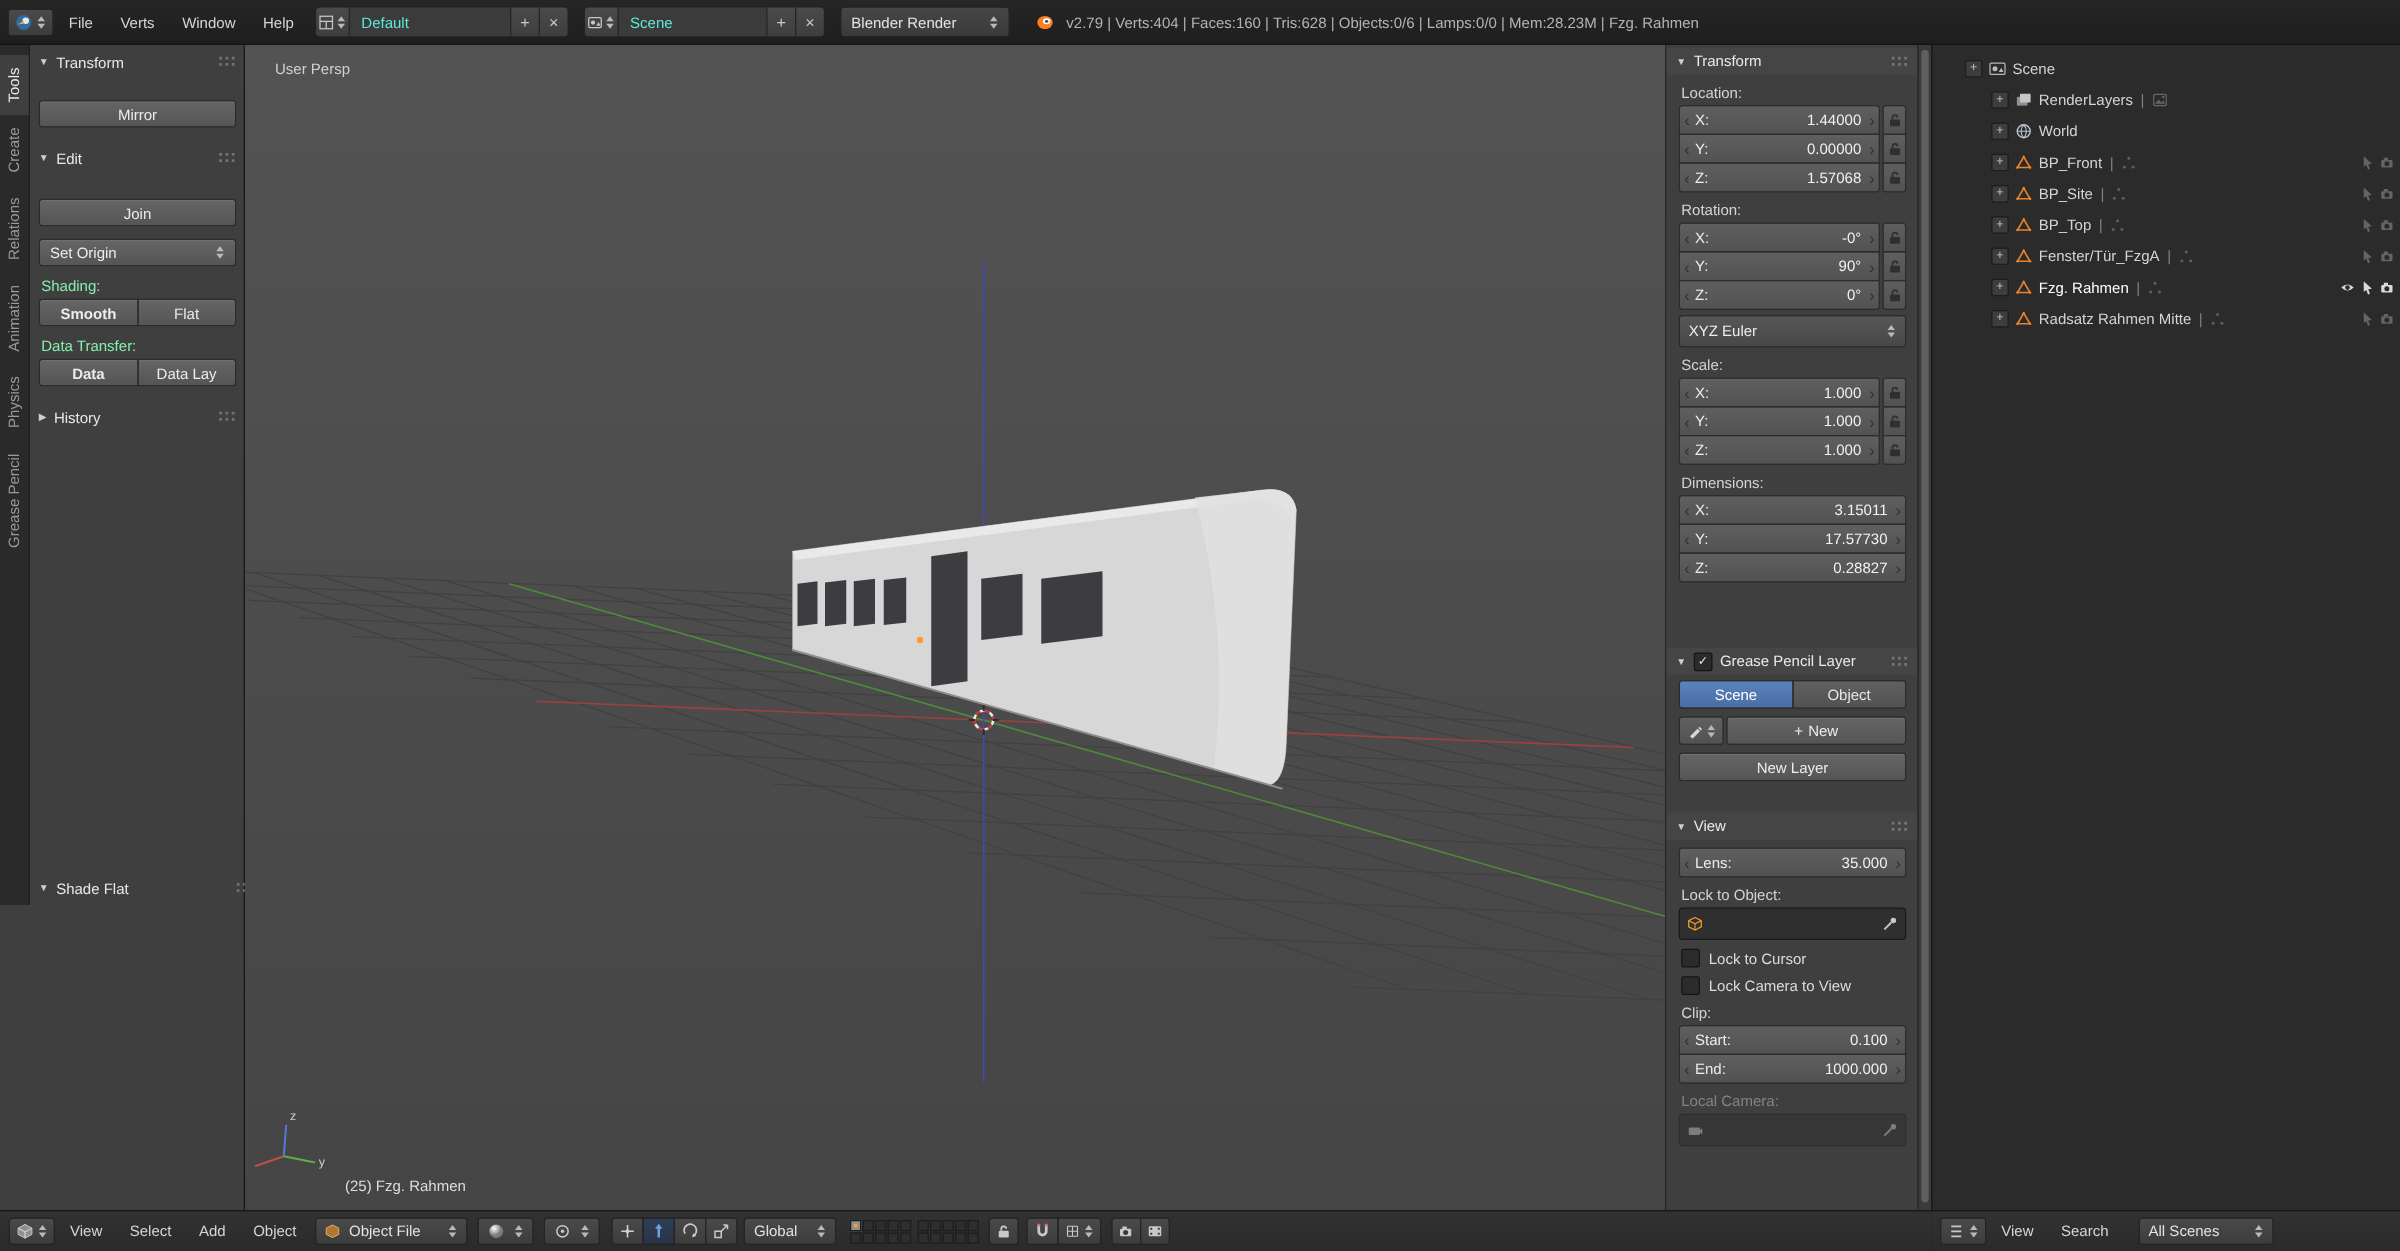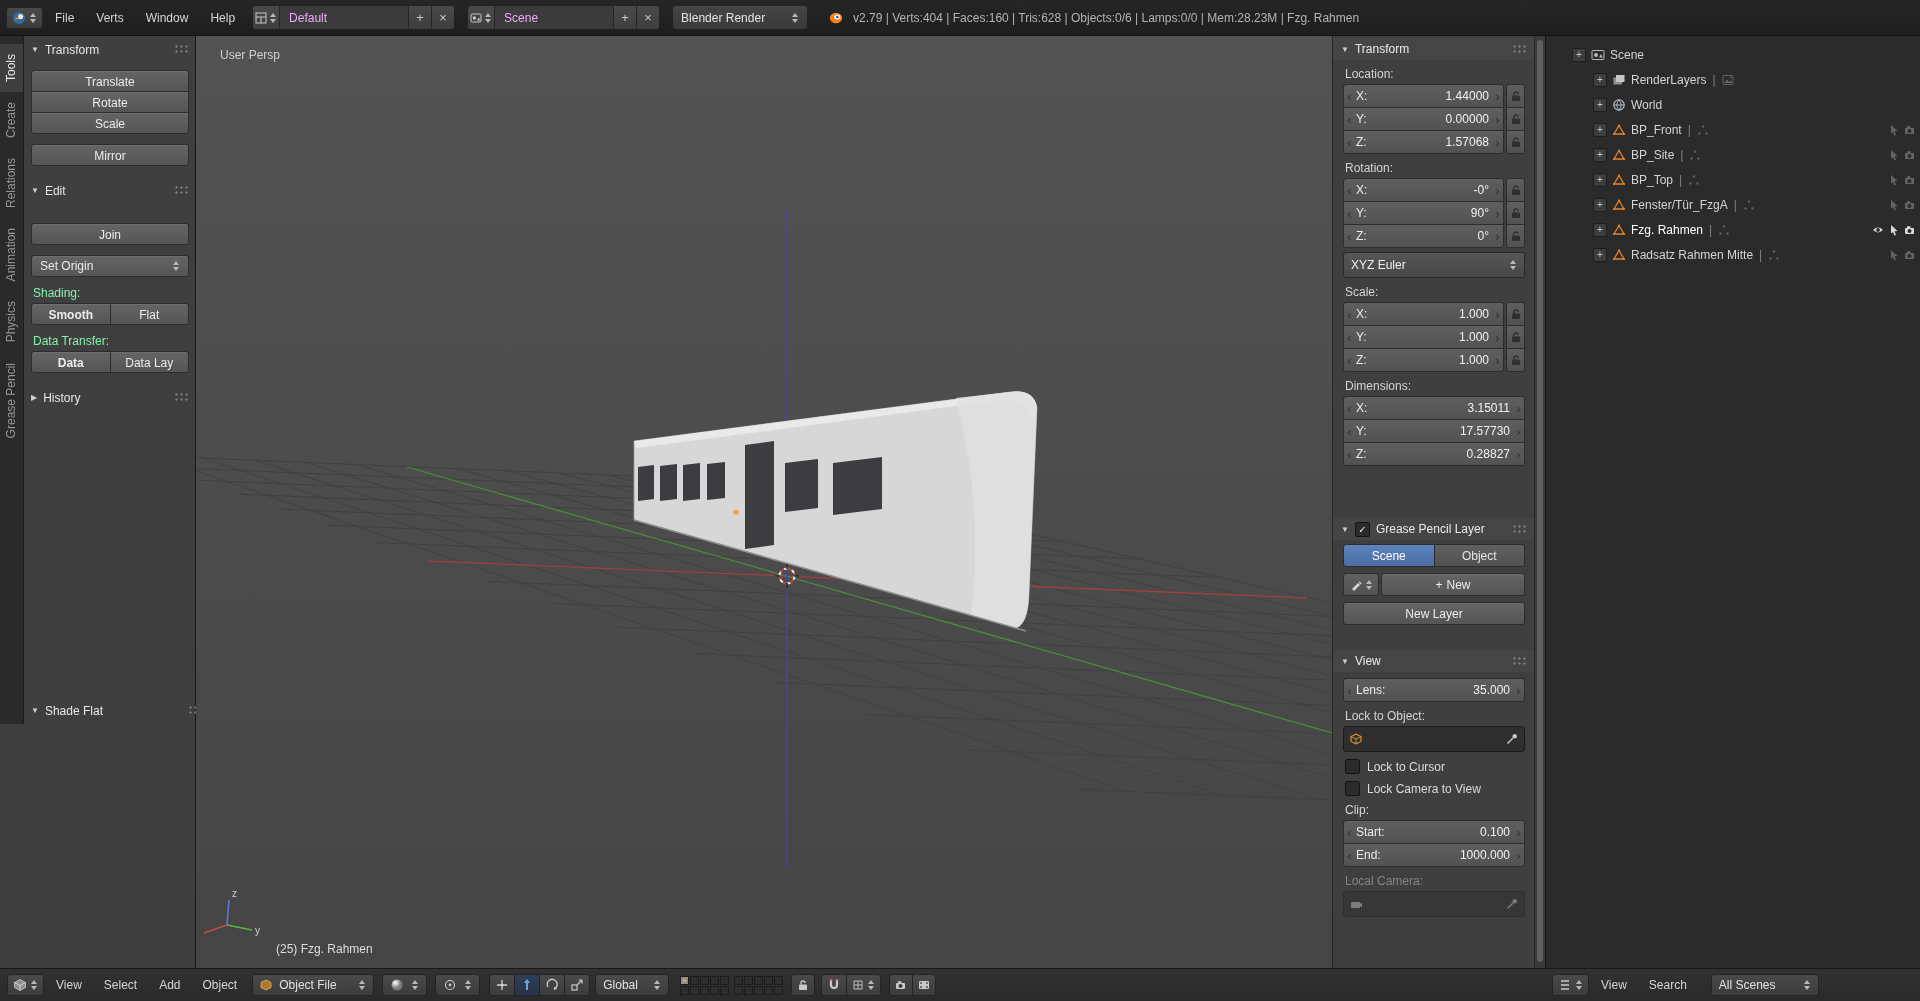--- a/index.html
+++ b/index.html
@@ -4,21 +4,21 @@
 <style>
   html,body{margin:0;padding:0;width:1920px;height:1001px;background:#1b1b1b;overflow:hidden;
     font-family:"Liberation Sans","DejaVu Sans",sans-serif;font-size:12px;color:#d8d8d8;-webkit-user-select:none;user-select:none;}
   .abs{position:absolute;}
   
   #info-header{left:0;top:0;width:1920px;height:36px;background:linear-gradient(#262626,#1e1e1e);
     border-bottom:1px solid #141414;display:flex;align-items:center;gap:2px;padding-left:6px;box-sizing:border-box;}
   .menu-lbl{padding:0 10px;color:#d6d6d6;line-height:34px;}
   .selgroup{display:flex;align-items:stretch;height:23px;background:#3b3b3b;border:1px solid #232323;border-radius:4px;margin:0 5px;overflow:hidden;}
   .selgroup .icobtn{width:26px;display:flex;align-items:center;justify-content:center;gap:2px;background:linear-gradient(#4a4a4a,#3e3e3e);border-right:1px solid #262626;}
-  .selgroup .seltext{display:flex;align-items:center;padding:0 9px;color:#f0abfc;text-align:center;}
+  .selgroup .seltext{display:flex;align-items:center;padding:0 9px;color:#5eead4;text-align:center;}
   .selgroup .minibtn{width:22px;display:flex;align-items:center;justify-content:center;color:#c9c9c9;background:linear-gradient(#4a4a4a,#3e3e3e);border-left:1px solid #262626;font-size:13px;}
   .dropdown{display:flex;align-items:center;height:23px;background:linear-gradient(#464646,#3a3a3a);
     border:1px solid #232323;border-radius:4px;padding:0 8px;gap:8px;color:#e4e4e4;margin:0 5px;}
   .ud{width:8px;height:12px;flex:none;}
   #stats{color:#b4b4b4;margin-left:8px;white-space:nowrap;}
   
   #toolshelf{left:0;top:36px;width:196px;height:932px;background:#3f3f3f;border-right:1px solid #161616;box-sizing:border-box;}
   #tabstrip{left:0;top:0;width:24px;height:688px;background:#2a2a2a;border-right:1px solid #1e1e1e;display:flex;flex-direction:column;align-items:stretch;padding-top:8px;box-sizing:border-box;}
   .vtab{writing-mode:vertical-rl;transform:rotate(180deg);padding:10px 4px;color:#999;font-size:12px;text-align:center;}
   .vtab.active{background:#3f3f3f;color:#e8e8e8;}
@@ -189,25 +189,20 @@
     <div class="vtab">Grease Pencil</div>
   </div>
   <div id="shelf-panels" class="abs">
     <div style="height:3px"></div>
     <div class="phdr">
       <span class="tri">▼</span>
       <span>Transform</span>
       <span class="grip"></span>
     </div>
     <div style="height:10px"></div>
-    <div class="tstack">
-      <div class="tbtn">Translate</div>
-      <div class="tbtn">Rotate</div>
-      <div class="tbtn">Scale</div>
-    </div>
     <div class="gap10"></div>
     <div class="tbtn single">Mirror</div>
     <div class="gap14"></div>
     <div class="phdr">
       <span class="tri">▼</span>
       <span>Edit</span>
       <span class="grip"></span>
     </div>
     <div style="height:12px"></div>
     <div class="gap10"></div>

